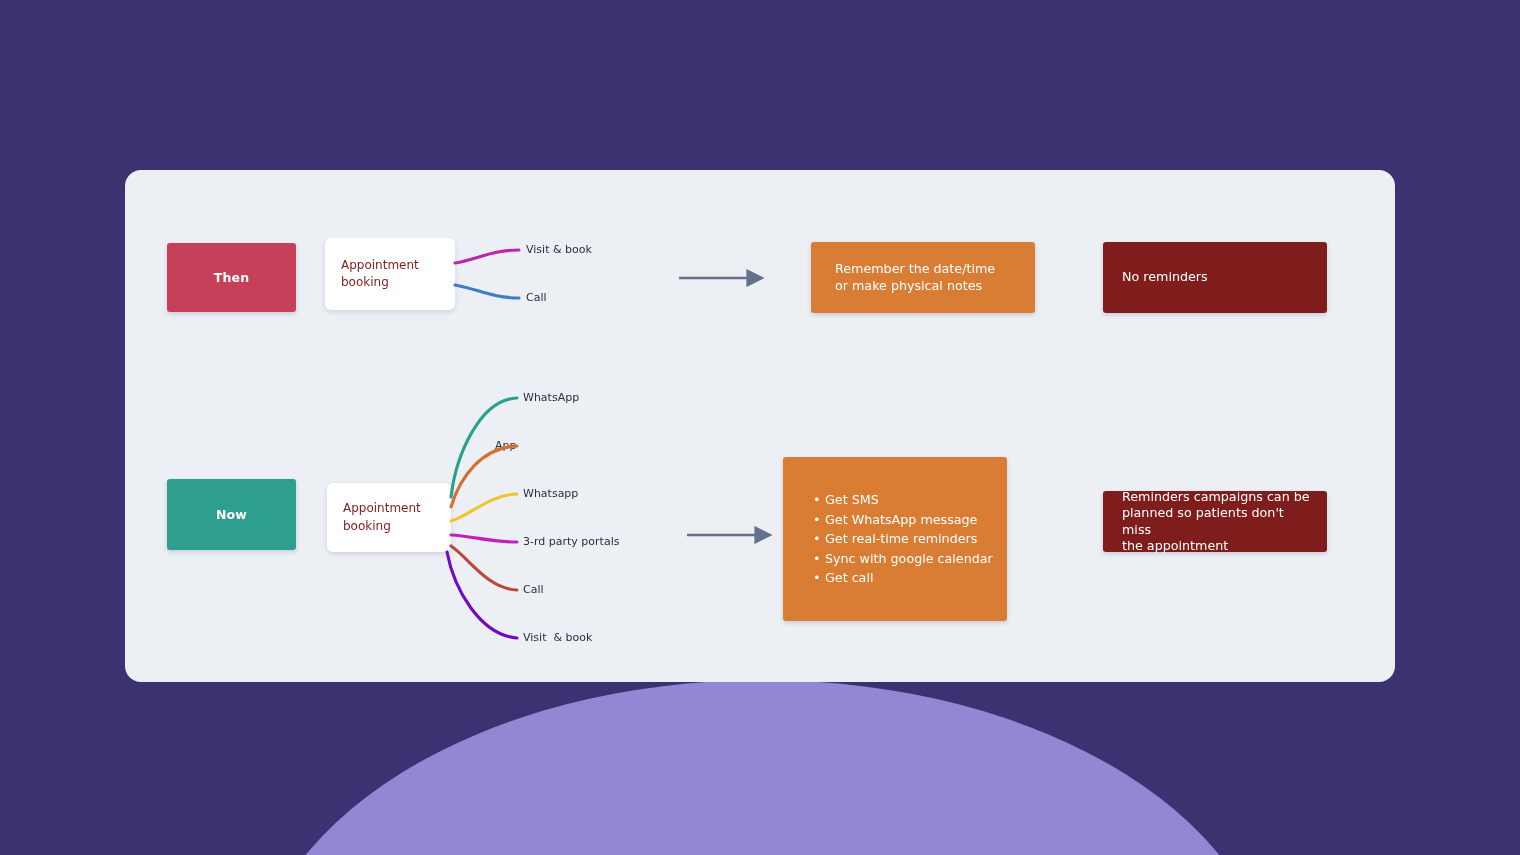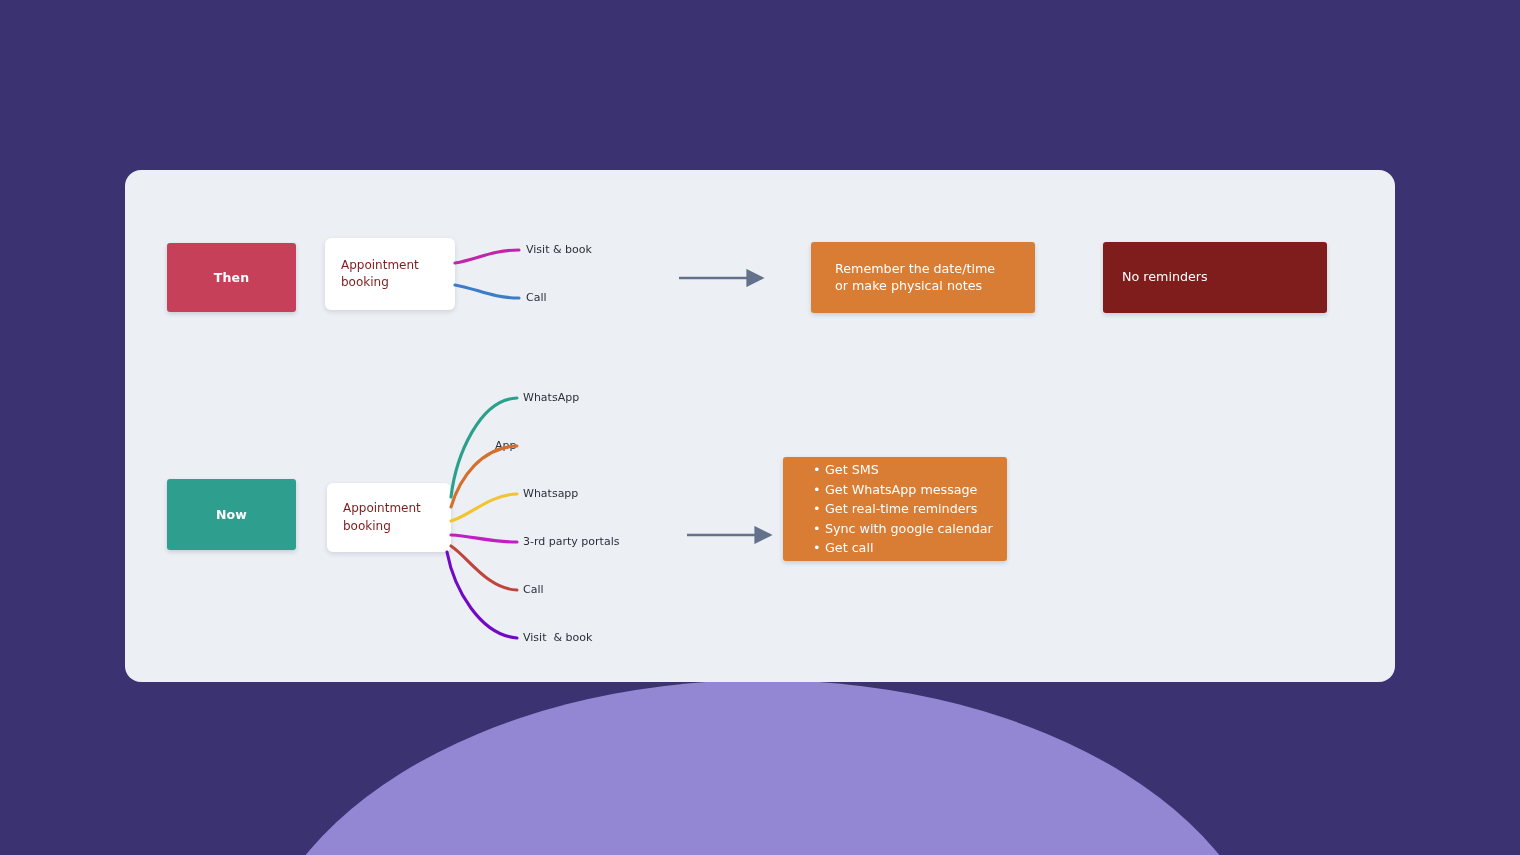--- a/index.html
+++ b/index.html
@@ -98,21 +98,21 @@
   }
   .pbox {
     background: #7f1d1d;
     color: #ffffff;
     font-size: 12.7px;
     line-height: 1.28;
     box-sizing: border-box;
   }
   .obox-then { left: 811px; top: 242px; width: 224px; height: 71px; padding: 0 0 0 24px; display:flex; flex-direction:column; justify-content:center; }
   .pbox-then { left: 1103px; top: 242px; width: 224px; height: 71px; padding: 0 0 0 19px; display:flex; align-items:center; }
-  .obox-now  { left: 783px; top: 457px; width: 224px; height: 104px; display:flex; flex-direction:column; justify-content:center; }
+  .obox-now  { left: 783px; top: 457px; width: 224px; height: 164px; display:flex; flex-direction:column; justify-content:center; }
   .pbox-now  { left: 1103px; top: 491px; width: 224px; height: 61px; padding: 0 14px 0 19px; display:flex; flex-direction:column; justify-content:center; }
 
   .obox-now ul {
     margin: 0;
     padding: 0 0 0 42px;
     list-style: none;
   }
   .obox-now li {
     position: relative;
     padding-left: 0;
@@ -190,20 +190,25 @@
   <div class="abox obox obox-now">
     <ul>
       <li>Get SMS</li>
       <li>Get WhatsApp message</li>
       <li>Get real-time reminders</li>
       <li>Sync with google calendar</li>
       <li>Get call</li>
     </ul>
   </div>
 
+  <div class="abox pbox pbox-now">
+    <span class="line2">Reminders campaigns can be</span>
+    <span class="line2">planned so patients don't miss</span>
+    <span class="line2">the appointment</span>
+  </div>
 
   <svg class="overlay" viewBox="0 0 1520 855">
     <defs>
       <marker id="ah" markerWidth="7" markerHeight="7" refX="6" refY="3.5" orient="auto">
         <path d="M0,0 L7,3.5 L0,7 Z" fill="#63718a"></path>
       </marker>
     </defs>
 
     <path d="M455,263 C478,259 492,250 519,250" fill="none" stroke="#c026a8" stroke-width="3.1" stroke-linecap="round"></path>
     <path d="M455,285 C478,289 492,298 519,298" fill="none" stroke="#3d7cc9" stroke-width="3.1" stroke-linecap="round"></path>

